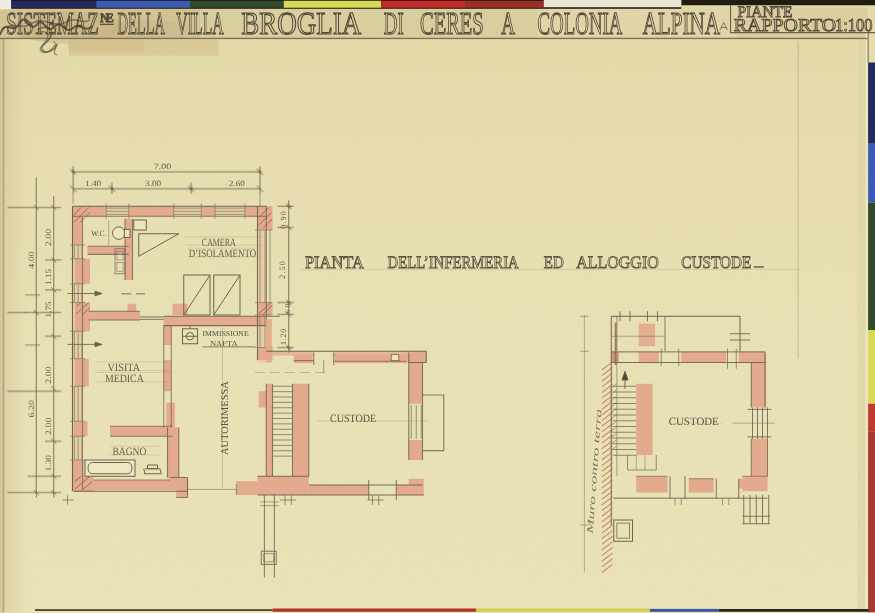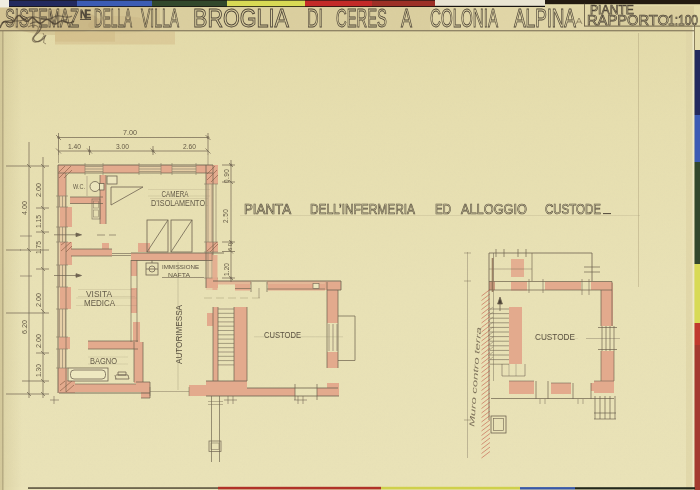--- a/index.html
+++ b/index.html
@@ -1,16 +1,16 @@
 <!DOCTYPE html>
 <html><head>
 <meta charset="utf-8">
 <style>
 html,body{margin:0;padding:0;background:#e8e0b2;}
-#page{position:relative;width:700px;height:490px;overflow:hidden;font-family:Liberation Sans, sans-serif;}
+#page{position:relative;width:700px;height:490px;overflow:hidden;font-family:Liberation Serif, serif;}
 svg{position:absolute;top:0;left:0;display:block;}
 </style>
 </head>
 <body>
 <div id="page">
 <svg width="700" height="490" viewBox="0 0 700 490">
   <defs>
     <filter id="soft" x="-5%" y="-5%" width="110%" height="110%">
       <feGaussianBlur stdDeviation="0.35"></feGaussianBlur>
     </filter>

